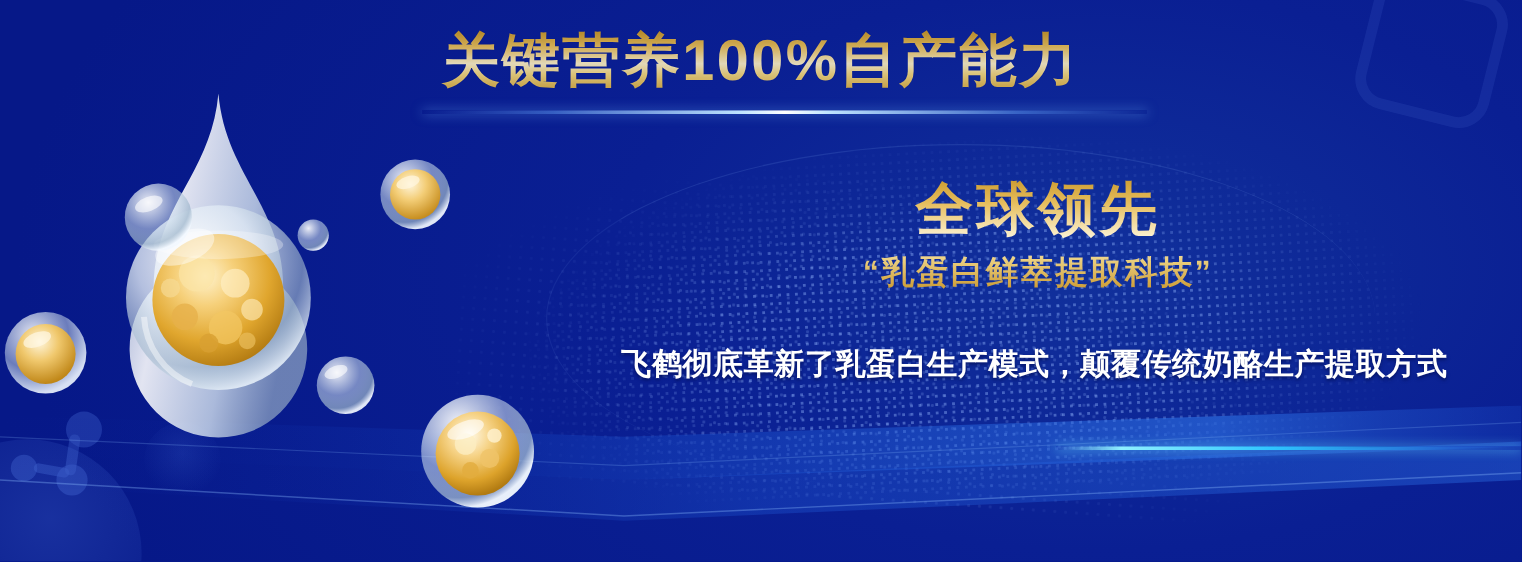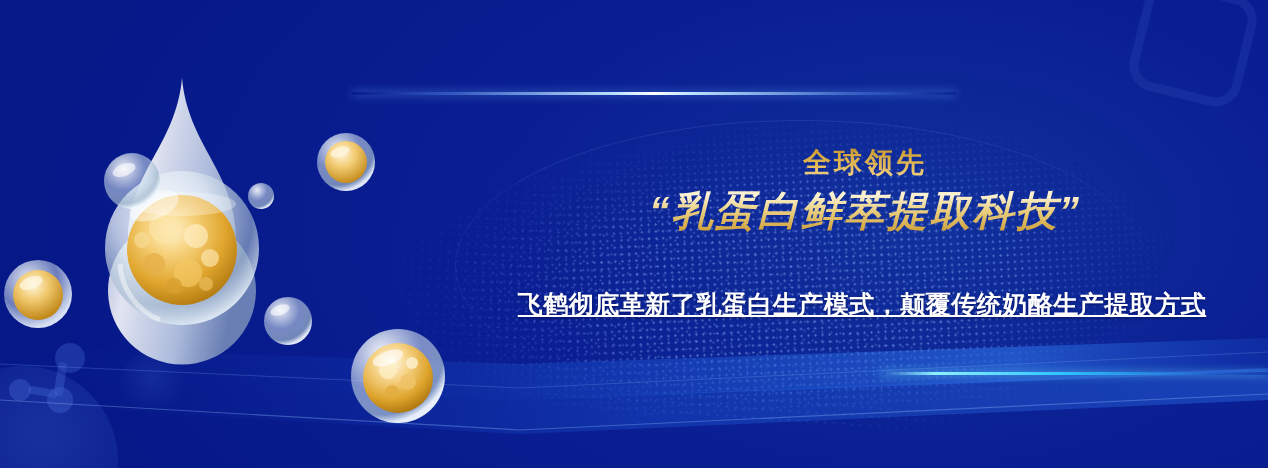--- a/index.html
+++ b/index.html
@@ -126,36 +126,35 @@
     width: 790px;
     text-align: center;
     font-weight: bold;
     line-height: 1.28;
     background: linear-gradient(180deg, #c79528 0%, #e6bd5c 24%, #fcf3d6 54%, #eace7e 72%, #c89429 100%);
     -webkit-background-clip: text;
     background-clip: text;
     color: transparent;
     -webkit-text-fill-color: transparent;
   }
-  .sub-line1 { font-size: 28px; letter-spacing: 3px; }
-  .sub-line2 { font-size: 41px; letter-spacing: 2px; margin-top: 4px; font-style: italic; }
+  .sub-line1 { font-size: 48px; letter-spacing: 3px; }
+  .sub-line2 { font-size: 27px; letter-spacing: 2px; margin-top: 4px; }
 
   
   .body-copy {
     position: absolute;
     left: 462px; top: 280px;
     width: 800px;
     text-align: center;
     color: #ffffff;
     font-weight: bold;
     font-size: 25px;
     letter-spacing: 0.5px;
     line-height: 1.95;
     text-shadow: 0 1px 3px rgba(3,14,80,0.75);
-    text-decoration: underline;
   }
 
   
   .drop-wrap { left: 96px; top: 68px; width: 320px; height: 360px; }
 </style>
 </head>
 <body>
 
 <div id="banner">
 
@@ -299,20 +298,21 @@
     <circle cx="58" cy="60" r="35" fill="url(#goldB)"></circle>
     <g opacity="0.8">
       <circle cx="48" cy="52" r="9" fill="#fdeec2"></circle>
       <circle cx="68" cy="64" r="8" fill="#f0c469"></circle>
       <circle cx="52" cy="74" r="7" fill="#e3ad3e"></circle>
       <circle cx="72" cy="45" r="6" fill="#fff3d2"></circle>
     </g>
     <ellipse cx="48" cy="40" rx="16" ry="7" fill="#ffffff" opacity="0.6" transform="rotate(-20 48 40)"></ellipse>
   </svg>
 
+  <div class="title">关键营养100%自产能力</div>
   <div class="title-underline"></div>
 
   <div class="subtitle">
     <div class="sub-line1">全球领先</div>
     <div class="sub-line2">“乳蛋白鲜萃提取科技”</div>
   </div>
 
   <div class="body-copy">
     <div>飞鹤彻底革新了乳蛋白生产模式，颠覆传统奶酪生产提取方式</div>
   </div>

